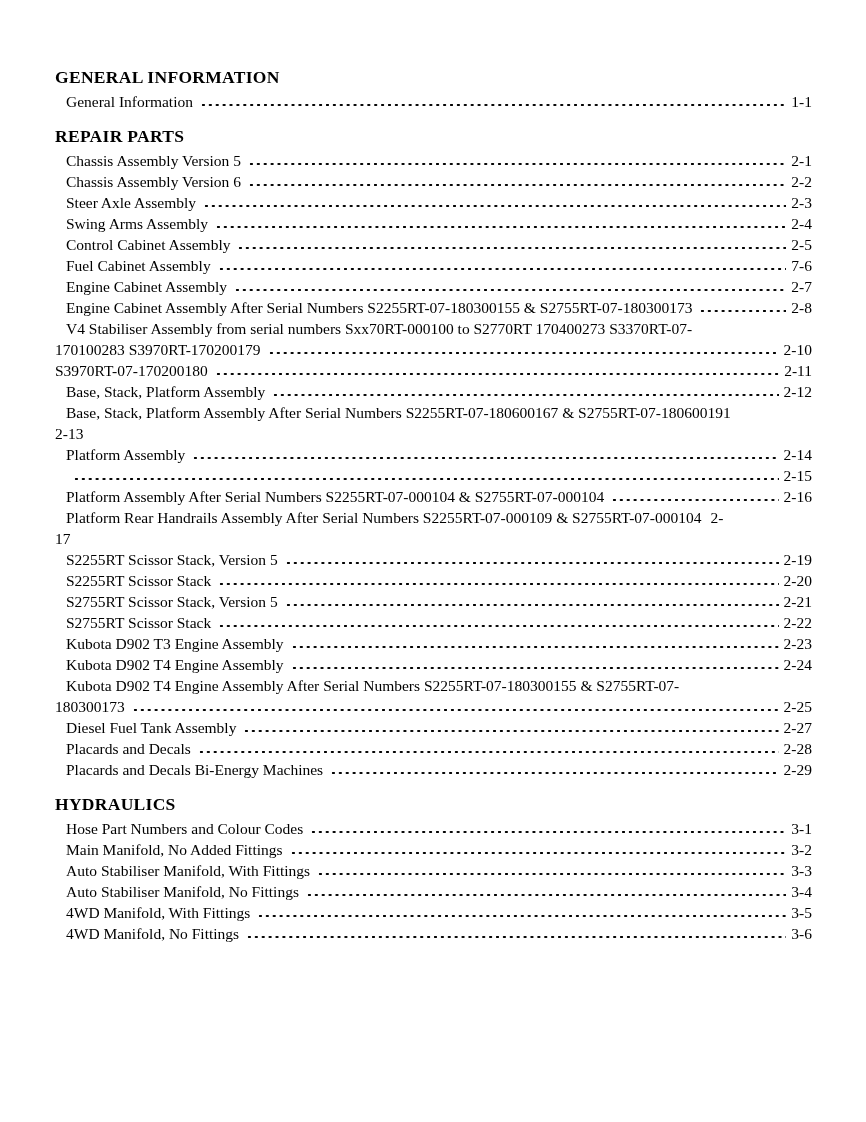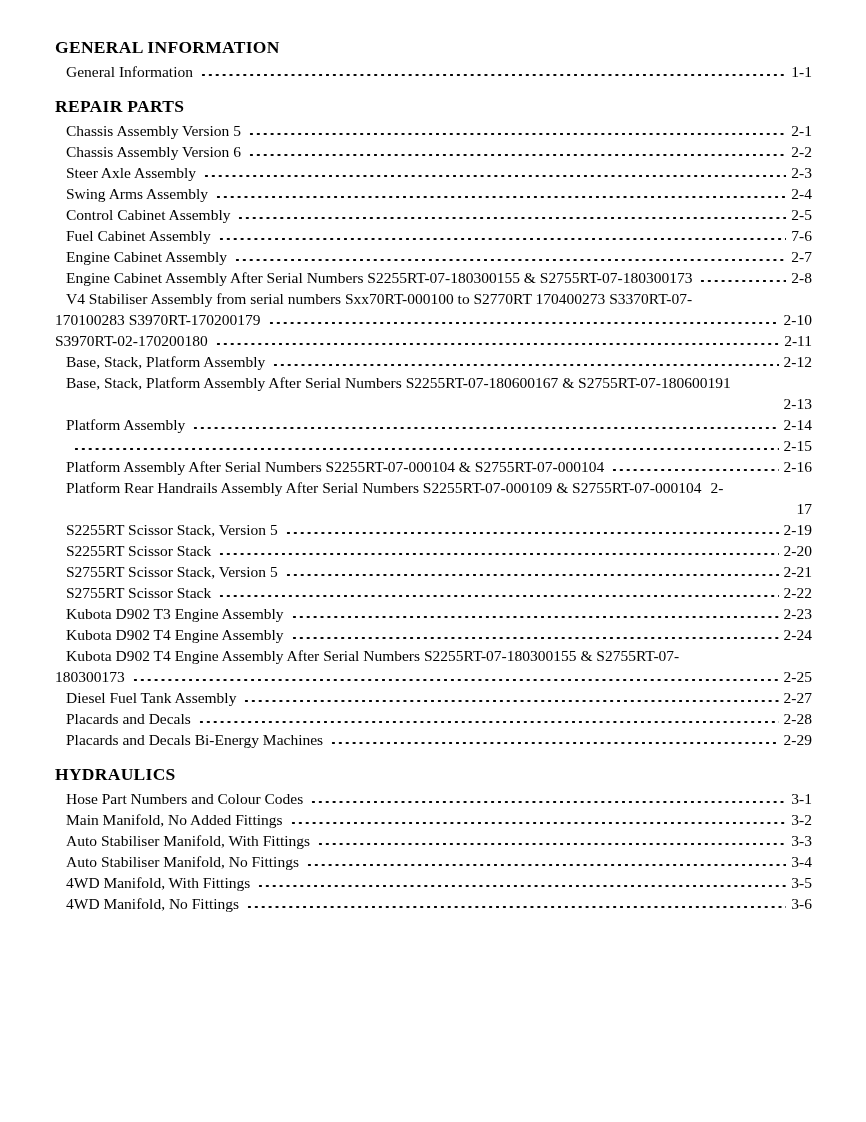--- a/index.html
+++ b/index.html
@@ -6,40 +6,40 @@
   html, body { width: 866px; height: 1122px; }
   body {
     background: #ffffff;
     color: #000000;
     font-family: "Liberation Serif", serif;
     overflow: hidden;
   }
   .page {
     width: 866px;
     height: 1122px;
-    padding: 36px 54px 20px 55px;
+    padding: 66px 54px 20px 55px;
   }
   .toc-heading {
     font-size: 17.5px;
     font-weight: bold;
     line-height: 22px;
     letter-spacing: 0.3px;
     margin: 13px 0 3px 0;
   }
   .toc-section:first-child .toc-heading { margin-top: 0; }
   .toc-entry {
     font-size: 15.5px;
     line-height: 21px;
     padding-left: 11px;
   }
   .entry-row {
     display: flex;
     align-items: baseline;
   }
-  .entry-row.cont, .entry-line.cont { margin-left: -11px; text-align: right; }
+  .entry-row.cont, .entry-line.cont { margin-left: -11px; }
   .entry-label { flex: 0 1 auto; }
   .leader {
     flex: 1 1 auto;
     min-width: 12px;
     height: 4px;
     margin: 0 5px 0 7px;
     background-image: radial-gradient(circle, #000 0, #000 1.1px, rgba(0,0,0,0) 1.15px);
     background-size: 6.9px 4px;
     background-repeat: repeat-x;
   }
@@ -122,21 +122,21 @@
         <div class="toc-entry">
           <div class="entry-line"><span class="entry-label">V4 Stabiliser Assembly from serial numbers Sxx70RT-000100 to S2770RT 170400273 S3370RT-07-</span></div>
           <div class="entry-row cont">
             <span class="entry-label">170100283 S3970RT-170200179</span>
             <span class="leader"></span>
             <span class="page-num">2-10</span>
           </div>
         </div>
         <div class="toc-entry">
           <div class="entry-row cont">
-            <span class="entry-label">S3970RT-02-170200180</span>
+            <span class="entry-label">S3970RT-07-170200180</span>
             <span class="leader"></span>
             <span class="page-num">2-11</span>
           </div>
         </div>
         <div class="toc-entry">
           <div class="entry-row">
             <span class="entry-label">Base, Stack, Platform Assembly</span>
             <span class="leader"></span>
             <span class="page-num">2-12</span>
           </div>

